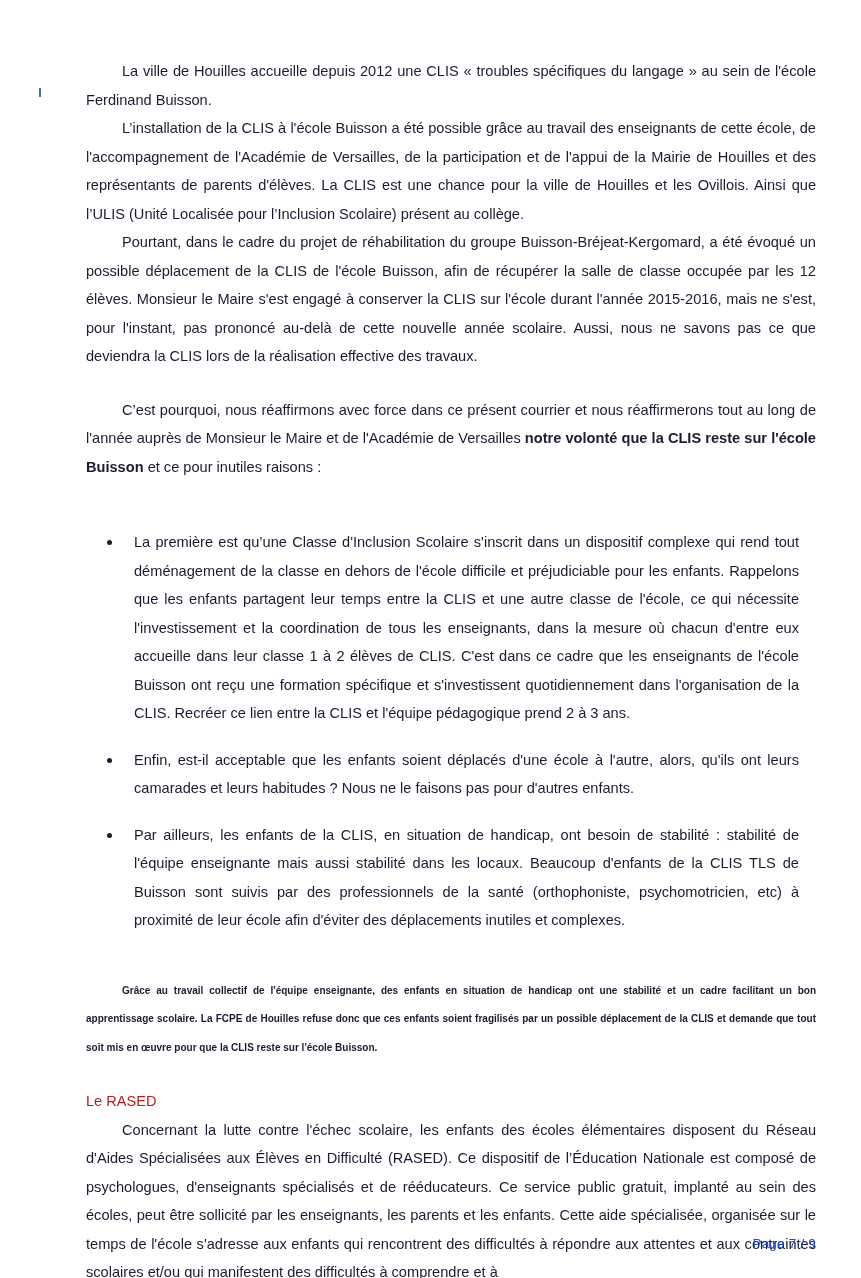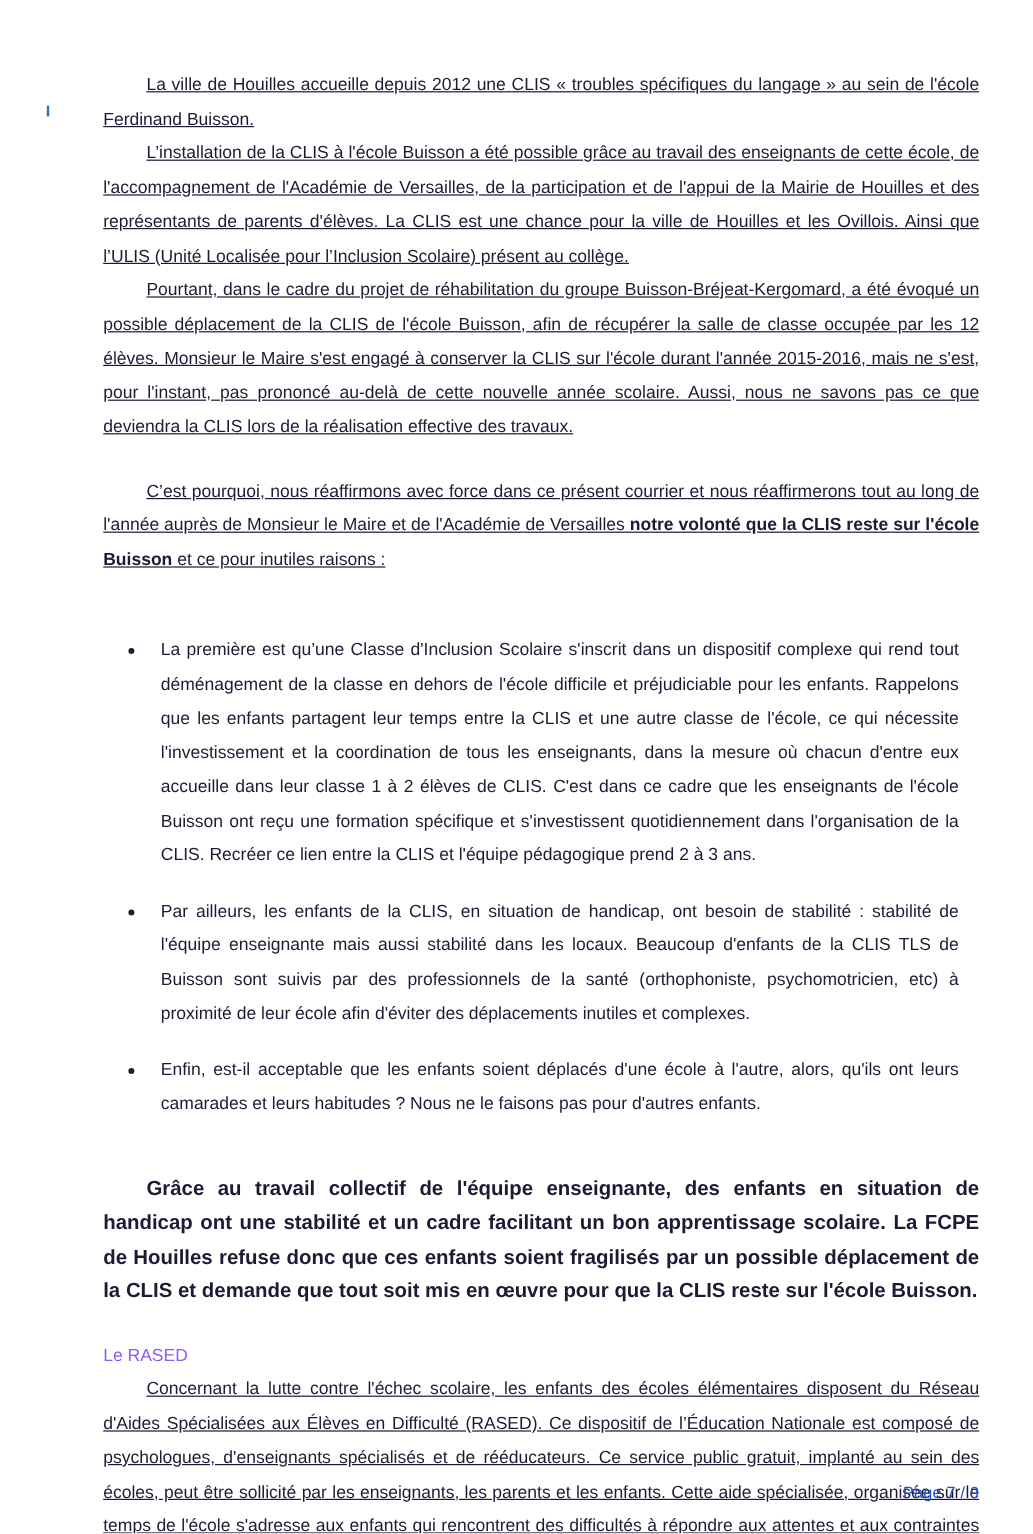--- a/index.html
+++ b/index.html
@@ -29,21 +29,20 @@
     font-size: 14.6px;
     line-height: 28.5px;
     text-align: justify;
     text-justify: inter-word;
     margin: 0;
     color: #1b1b33;
     hyphens: none;
   }
   .indent {
     text-indent: 36px;
-    text-decoration: underline;
   }
   .para b, .bold {
     font-weight: bold;
   }
   .spacer-md { height: 25px; }
   .spacer-lg { height: 30px; }
 
   ul.reasons {
     list-style: none;
     margin: 17px;
@@ -66,32 +65,32 @@
     left: 4px;
     top: 12px;
     width: 5px;
     height: 5px;
     border-radius: 50%;
     background: #1b1b33;
   }
 
   .bold-para {
     font-weight: bold;
-    font-size: 17px;
+    font-size: 10px;
     line-height: 28.5px;
     text-align: justify;
     margin: 0;
     color: #1b1b33;
     text-indent: 36px;
   }
   .heading-plain {
     font-size: 14.6px;
     line-height: 28.5px;
     margin: 0;
-    color: #8b5cf6;
+    color: #b91c1c;
     text-align: left;
   }
   .margin-mark {
     position: absolute;
     left: 39px;
     top: 88px;
     width: 2px;
     height: 9px;
     background: #3a6ea5;
   }
@@ -123,22 +122,22 @@
     <p class="para indent">Pourtant, dans le cadre du projet de réhabilitation du groupe Buisson-Bréjeat-Kergomard, a été évoqué un possible déplacement de la CLIS de l'école Buisson, afin de récupérer la salle de classe occupée par les 12 élèves. Monsieur le Maire s'est engagé à conserver la CLIS sur l'école durant l'année 2015-2016, mais ne s'est, pour l'instant, pas  prononcé au-delà de cette nouvelle année scolaire. Aussi, nous ne savons pas ce que deviendra la CLIS lors de la réalisation effective des travaux.</p>
 
     <div class="spacer-md"></div>
 
     <p class="para indent"><span>C’est pourquoi, nous réaffirmons avec force dans ce présent courrier et nous réaffirmerons tout au long de l'année auprès de Monsieur le Maire et de l'Académie de Versailles </span><b>notre volonté que la CLIS reste sur l'école Buisson</b><span> et ce pour inutiles raisons :</span></p>
 
     <div class="spacer-lg"></div>
 
     <ul class="reasons">
       <li>La première est qu’une Classe d'Inclusion Scolaire s'inscrit dans un dispositif complexe qui rend tout déménagement de la classe en dehors de l'école difficile et préjudiciable pour les enfants. Rappelons que les enfants partagent leur temps entre la CLIS et une autre classe de l'école, ce qui nécessite l'investissement et la coordination de tous les enseignants, dans la mesure où chacun d'entre eux accueille dans leur classe 1 à 2 élèves de CLIS. C'est dans ce cadre que les enseignants de l'école Buisson ont reçu une formation spécifique et s'investissent quotidiennement dans l'organisation de la CLIS. Recréer ce lien entre la CLIS et l'équipe pédagogique prend 2 à 3 ans.</li>
+      <li>Enfin, est-il acceptable que les enfants soient déplacés d'une école à l'autre, alors, qu'ils ont leurs camarades et leurs habitudes ? Nous ne le faisons pas pour d'autres enfants.</li>
       <li>Par ailleurs, les enfants de la CLIS, en situation de handicap, ont besoin de stabilité : stabilité de l'équipe enseignante mais aussi stabilité dans les locaux. Beaucoup d'enfants de la CLIS TLS de Buisson sont suivis par des professionnels de la santé (orthophoniste, psychomotricien, etc) à proximité de leur école afin d'éviter des déplacements inutiles et complexes.</li>
-      <li>Enfin, est-il acceptable que les enfants soient déplacés d'une école à l'autre, alors, qu'ils ont leurs camarades et leurs habitudes ? Nous ne le faisons pas pour d'autres enfants.</li>
     </ul>
 
     <div class="spacer-md"></div>
 
     <p class="bold-para">Grâce au travail collectif de l'équipe enseignante, des enfants en situation de handicap ont une stabilité et un cadre facilitant un bon apprentissage scolaire. La FCPE de Houilles refuse donc que ces enfants soient fragilisés par un possible déplacement de la CLIS et demande que tout soit mis en œuvre pour que la CLIS reste sur l'école Buisson.</p>
 
     <div class="spacer-md"></div>
 
     <p class="heading-plain">Le RASED</p>
 

